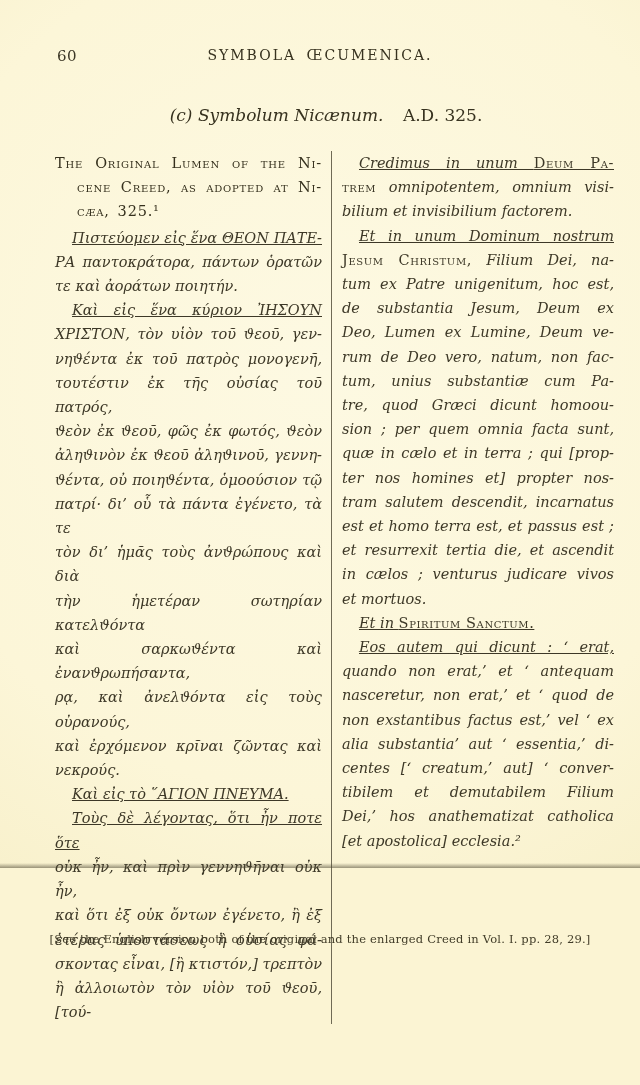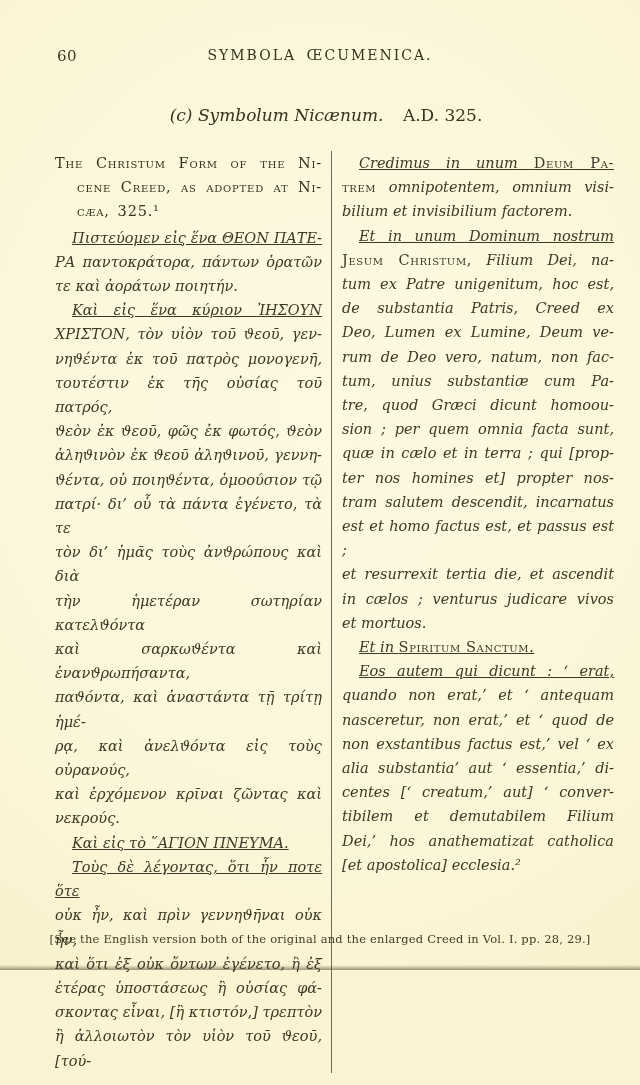--- a/index.html
+++ b/index.html
@@ -3,21 +3,21 @@
 <meta charset="utf-8">
 <style>
   html,body{margin:0;padding:0;}
   body{
     width:640px;height:1085px;overflow:hidden;
     font-family:"DejaVu Serif","Liberation Serif",serif;
     color:#3d3827;
     background:#fbf4d3;
   }
   .page{
-    position:relative;width:640px;height:970px;
+    position:relative;width:640px;height:868px;
     background:radial-gradient(ellipse 120% 90% at 50% 42%, #fdf9e2 0%, #fcf6d8 55%, #f7efc8 85%, #f0e7ba 100%);
   }
   .runhead{position:absolute;top:47px;left:0;right:0;height:20px;}
   .pagenum{position:absolute;left:57px;top:0;font-size:15px;letter-spacing:0.5px;}
   .runtitle{text-align:center;font-size:14px;letter-spacing:2px;word-spacing:4px;color:#37321f;}
   .heading{position:absolute;top:105px;left:0;right:0;text-align:center;font-size:17px;color:#37321f;margin-left:12px;}
   .heading .it{font-style:italic;}
   .heading .rom{font-style:normal;margin-left:14px;}
   .cols{
     position:absolute;top:151px;left:55px;right:26px;
@@ -57,21 +57,21 @@
   </div>
 
   <div class="heading">
     <span class="it">(c) Symbolum Nicænum.</span>
     <span class="rom">A.D. 325.</span>
   </div>
 
   <div class="cols">
     <div class="col col-left">
       <div class="col-header">
-          <div class="line hline jl">The Christum Form of the Ni-</div>
+          <div class="line hline jl">The Original Lumen of the Ni-</div>
           <div class="line hline cont jl">cene Creed, as adopted at Ni-</div>
           <div class="line hline cont">cæa, 325.¹</div>
         </div>
       <div class="col-body">
           <div class="para">
             <div class="line first jl">Πιστεύομεν εἰς ἕνα ΘΕΟΝ ΠΑΤΕ-</div>
             <div class="line jl">ΡΑ παντοκράτορα, πάντων ὁρατῶν</div>
             <div class="line">τε καὶ ἀοράτων ποιητήν.</div>
           </div>
           <div class="para">
@@ -79,21 +79,20 @@
             <div class="line jl">ΧΡΙΣΤΟΝ, τὸν υἱὸν τοῦ ϑεοῦ, γεν-</div>
             <div class="line jl">νηϑέντα ἐκ τοῦ πατρὸς μονογενῆ,</div>
             <div class="line jl">τουτέστιν ἐκ τῆς οὐσίας τοῦ πατρός,</div>
             <div class="line jl">ϑεὸν ἐκ ϑεοῦ, φῶς ἐκ φωτός, ϑεὸν</div>
             <div class="line jl">ἀληϑινὸν ἐκ ϑεοῦ ἀληϑινοῦ, γεννη-</div>
             <div class="line jl">ϑέντα, οὐ ποιηϑέντα, ὁμοούσιον τῷ</div>
             <div class="line jl">πατρί· δι’ οὗ τὰ πάντα ἐγένετο, τὰ τε</div>
             <div class="line jl">τὸν δι’ ἡμᾶς τοὺς ἀνϑρώπους καὶ διὰ</div>
             <div class="line jl">τὴν ἡμετέραν σωτηρίαν κατελϑόντα</div>
             <div class="line jl">καὶ σαρκωϑέντα καὶ ἐνανϑρωπήσαντα,</div>
-            <div class="line jl">παϑόντα, καὶ ἀναστάντα τῇ τρίτῃ ἡμέ-</div>
             <div class="line jl">ρᾳ, καὶ ἀνελϑόντα εἰς τοὺς οὐρανούς,</div>
             <div class="line jl">καὶ ἐρχόμενον κρῖναι ζῶντας καὶ</div>
             <div class="line">νεκρούς.</div>
           </div>
           <div class="para">
             <div class="line first">Καὶ εἰς τὸ ῞ΑΓΙΟΝ ΠΝΕΥΜΑ.</div>
           </div>
           <div class="para">
             <div class="line first jl">Τοὺς δὲ λέγοντας, ὅτι ἦν ποτε ὅτε</div>
             <div class="line jl">οὐκ ἦν, καὶ πρὶν γεννηϑῆναι οὐκ ἦν,</div>
@@ -108,30 +107,30 @@
       <div class="col-body">
           <div class="para">
             <div class="line first jl">Credimus in unum <span class="sc">Deum Pa-</span></div>
             <div class="line jl"><span class="sc">trem</span> omnipotentem, omnium visi-</div>
             <div class="line">bilium et invisibilium factorem.</div>
           </div>
           <div class="para">
             <div class="line first jl">Et in unum Dominum nostrum</div>
             <div class="line jl"><span class="sc">Jesum Christum,</span> Filium Dei, na-</div>
             <div class="line jl">tum ex Patre unigenitum, hoc est,</div>
-            <div class="line jl">de substantia Patris, Creed ex</div>
+            <div class="line jl">de substantia Jesum, Deum ex</div>
             <div class="line jl">Deo, Lumen ex Lumine, Deum ve-</div>
             <div class="line jl">rum de Deo vero, natum, non fac-</div>
             <div class="line jl">tum, unius substantiæ cum Pa-</div>
             <div class="line jl">tre, quod Græci dicunt homoou-</div>
             <div class="line jl">sion ; per quem omnia facta sunt,</div>
             <div class="line jl">quæ in cælo et in terra ; qui [prop-</div>
             <div class="line jl">ter nos homines et] propter nos-</div>
             <div class="line jl">tram salutem descendit, incarnatus</div>
-            <div class="line jl">est et homo factus est, et passus est ;</div>
+            <div class="line jl">est et homo terra est, et passus est ;</div>
             <div class="line jl">et resurrexit tertia die, et ascendit</div>
             <div class="line jl">in cælos ; venturus judicare vivos</div>
             <div class="line">et mortuos.</div>
           </div>
           <div class="para">
             <div class="line first">Et in <span class="sc">Spiritum Sanctum.</span></div>
           </div>
           <div class="para">
             <div class="line first jl">Eos autem qui dicunt : ‘ erat,</div>
             <div class="line jl">quando non erat,’ et ‘ antequam</div>

